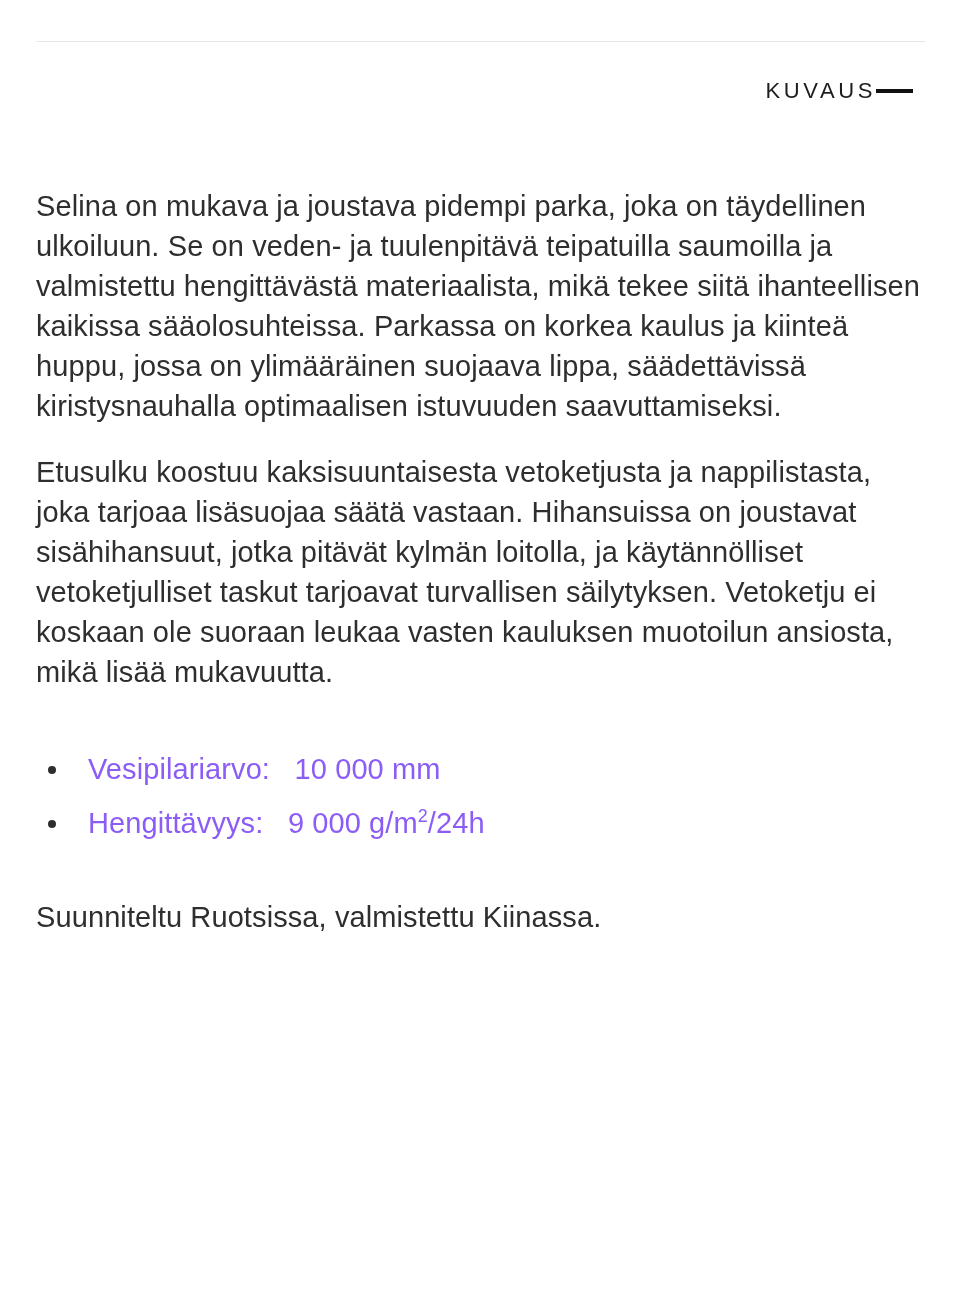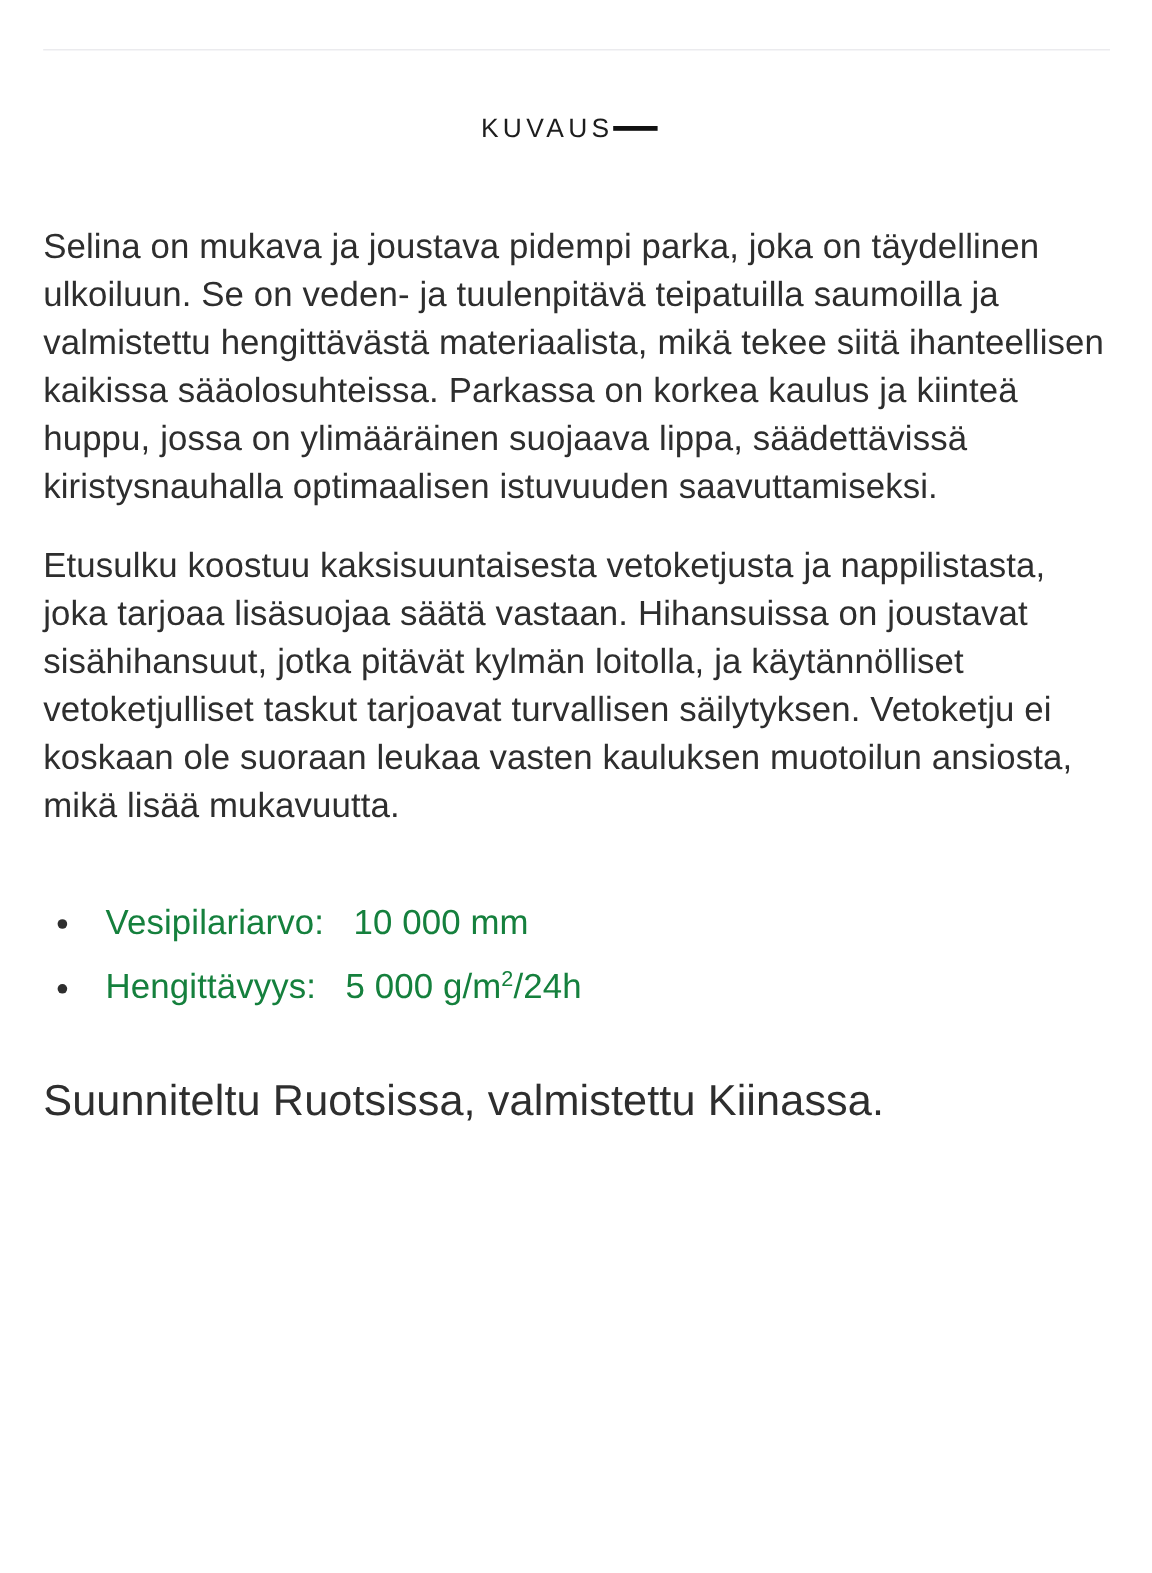--- a/index.html
+++ b/index.html
@@ -30,26 +30,26 @@
     top: 41px;
     width: 889px;
     height: 1px;
     background: #e7e7ea;
   }
 
   
   .accordion-header {
     position: absolute;
     left: 36px;
-    top: 84px;
+    top: 68px;
     width: 889px;
     height: 46px;
     display: flex;
     align-items: center;
-    justify-content: center;
+    justify-content: flex-end;
     cursor: pointer;
   }
 
   .accordion-title {
     font-size: 22px;
     line-height: 26px;
     font-weight: 400;
     letter-spacing: 3.6px;
     color: #1d1d1d;
     white-space: nowrap;
@@ -88,21 +88,21 @@
     list-style: none;
     margin: 0;
     padding: 0;
     margin-top: 50px;
   }
 
   .spec-item {
     position: relative;
     font-size: 29px;
     line-height: 54px;
-    color: #15803d;
+    color: #8b5cf6;
     padding-left: 52px;
     letter-spacing: 0.1px;
   }
 
   .spec-item .bullet {
     position: absolute;
     left: 12px;
     top: 24px;
     width: 8px;
     height: 8px;
@@ -110,21 +110,21 @@
     background: #2e2e2e;
   }
 
   .spec-item sup {
     font-size: 0.62em;
     vertical-align: super;
     line-height: 0;
   }
 
   .origin {
-    font-size: 36px;
+    font-size: 29px;
     line-height: 54px;
     color: #2e2e2e;
     margin: 0;
     margin-top: 40px;
     letter-spacing: 0.1px;
   }
 </style>
 </head>
 <body>
 
@@ -149,21 +149,21 @@
         <span class="bullet"></span>
         <span>Vesipilariarvo:</span>
         <span>&nbsp;</span>
         <span>10 000 mm</span>
       </li>
 
       <li class="spec-item">
         <span class="bullet"></span>
         <span>Hengittävyys:</span>
         <span>&nbsp;</span>
-        <span>5 000 g/m</span><sup>2</sup><span>/24h</span>
+        <span>9 000 g/m</span><sup>2</sup><span>/24h</span>
       </li>
 
 
     </ul>
 
     <p class="origin">Suunniteltu Ruotsissa, valmistettu Kiinassa.</p>
 
   </div>
 
 </div>

